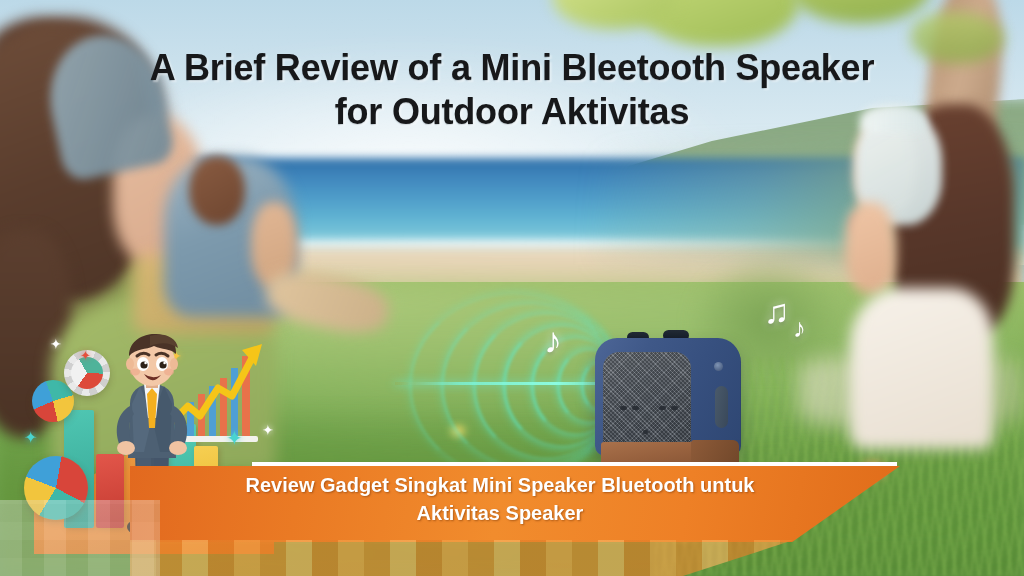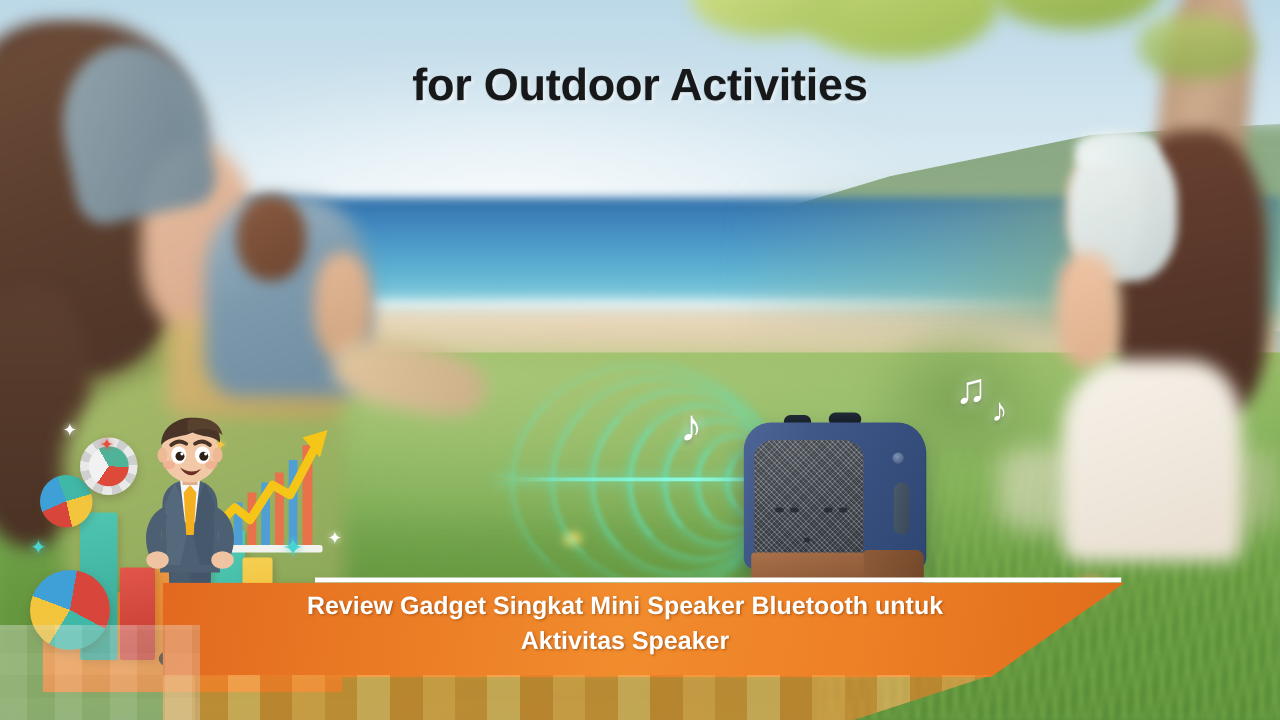--- a/index.html
+++ b/index.html
@@ -495,21 +495,22 @@
     <div class="person p-right-blanket"></div>
     <div class="person p-right-hair"></div>
     <div class="person p-right-face"></div>
     <div class="person p-right-hp"></div>
     <div class="person p-right-hp-band"></div>
     <div class="person p-right-arm"></div>
     <div class="person p-right-top"></div>
   </div>
 
   <div class="title">
-    <span class="line">for Outdoor Activities</span>
+    <span class="line">A Brief Review of a Mini Bleetooth Speaker</span>
+    <span class="line">for Outdoor Aktivitas</span>
   </div>
 
   <div class="waves">
     <div class="wv" style="left:186px;top:60px;width:34px;height:46px;"></div>
     <div class="wv" style="left:162px;top:48px;width:58px;height:70px;"></div>
     <div class="wv" style="left:136px;top:36px;width:84px;height:94px;"></div>
     <div class="wv" style="left:108px;top:24px;width:112px;height:118px;"></div>
     <div class="wv" style="left:78px;top:12px;width:142px;height:142px;opacity:.8;"></div>
     <div class="wv" style="left:46px;top:2px;width:174px;height:162px;opacity:.62;"></div>
     <div class="wv" style="left:14px;top:-8px;width:206px;height:182px;opacity:.45;"></div>

